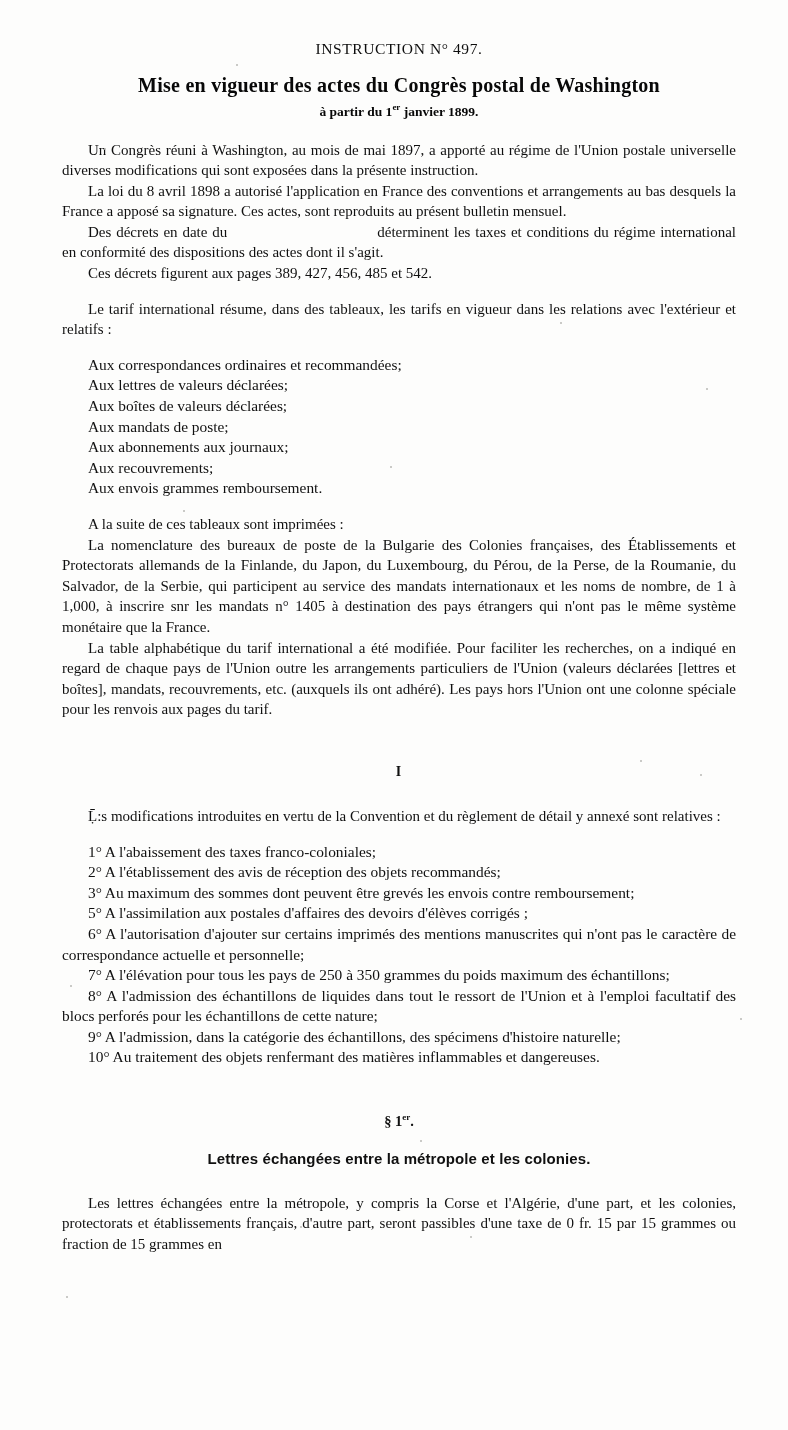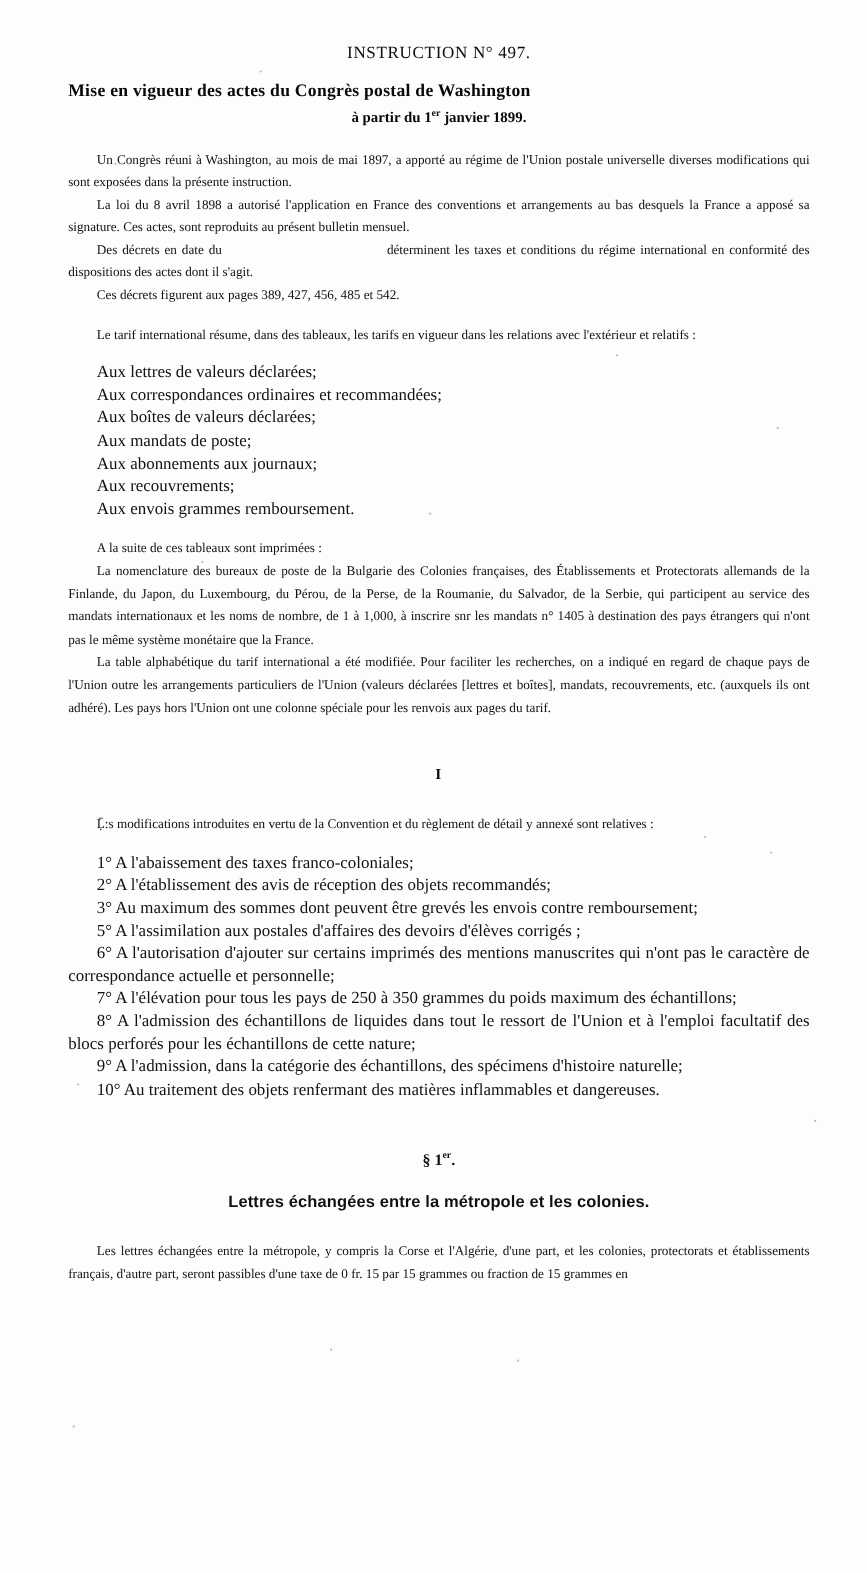--- a/index.html
+++ b/index.html
@@ -35,42 +35,42 @@
   
   .instr-title {
     text-align: center;
     font-size: 15.5px;
     letter-spacing: 0.6px;
     font-weight: 400;
     margin: 0 0 16px 0;
     color: #0d0d0d;
   }
   .doc-title {
-    text-align: left;
-    font-size: 16px;
+    text-align: center;
+    font-size: 20px;
     font-weight: bold;
     letter-spacing: 0.25px;
     margin: 0;
     color: #080808;
   }
   .doc-subtitle {
     text-align: center;
     font-size: 13.5px;
     font-weight: bold;
     margin: 5px 0 0 0;
     color: #080808;
   }
   .doc-subtitle sup { font-size: 9px; }
 
   
   .body-block { margin-top: 20px; }
 
   p.para {
     margin: 0;
-    font-size: 12px;
+    font-size: 15px;
     line-height: 20.6px;
     text-align: justify;
     text-indent: 26px;
     hyphens: manual;
   }
 
   .gap-inline {
     display: inline-block;
     width: 150px;
   }
@@ -172,22 +172,22 @@
         <span>Des décrets en date du</span><span class="gap-inline"></span><span>déterminent les taxes et conditions du régime international en conformité des dispositions des actes dont il s'agit.</span>
       </p>
 
       <p class="para">Ces décrets figurent aux pages 389, 427, 456, 485 et 542.</p>
 
       <div class="spacer-sm"></div>
 
       <p class="para">Le tarif international résume, dans des tableaux, les tarifs en vigueur dans les relations avec l'extérieur et relatifs :</p>
 
       <ul class="plain-list">
+        <li>Aux correspondances ordinaires et recommandées;</li>
         <li>Aux lettres de valeurs déclarées;</li>
-        <li>Aux correspondances ordinaires et recommandées;</li>
         <li>Aux boîtes de valeurs déclarées;</li>
         <li>Aux mandats de poste;</li>
         <li>Aux abonnements aux journaux;</li>
         <li>Aux recouvrements;</li>
         <li>Aux envois grammes remboursement.</li>
       </ul>
 
       <div class="spacer-sm"></div>
 
       <p class="para">A la suite de ces tableaux sont imprimées :</p>

